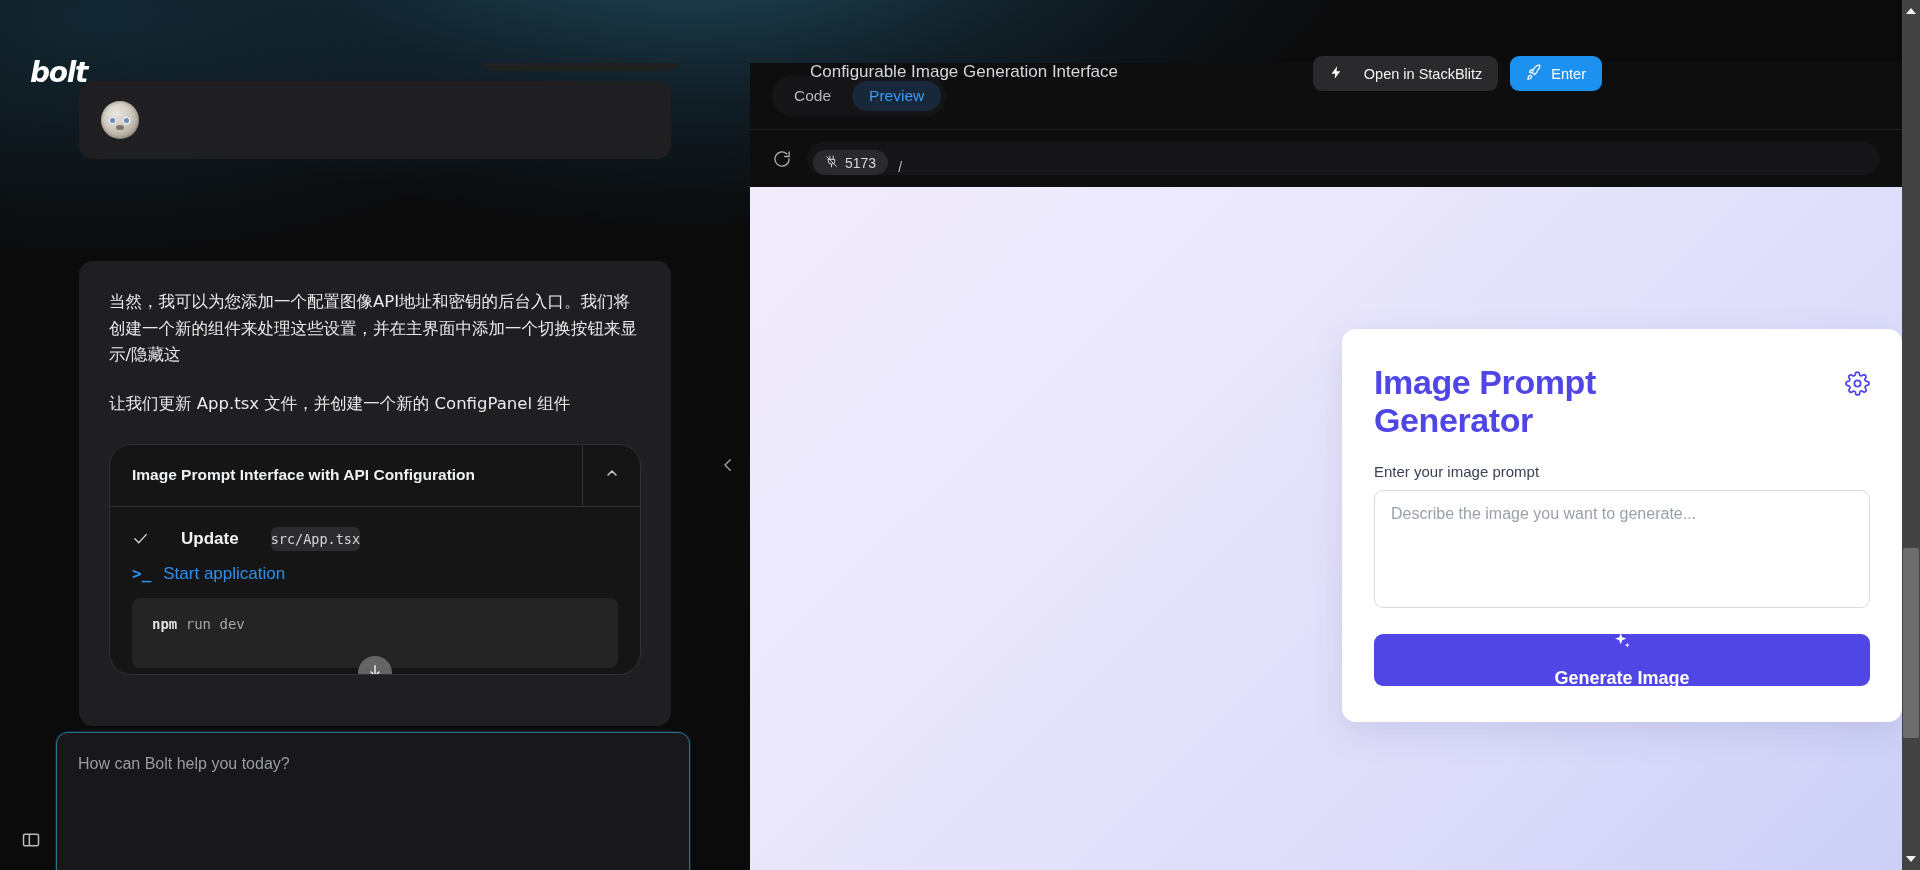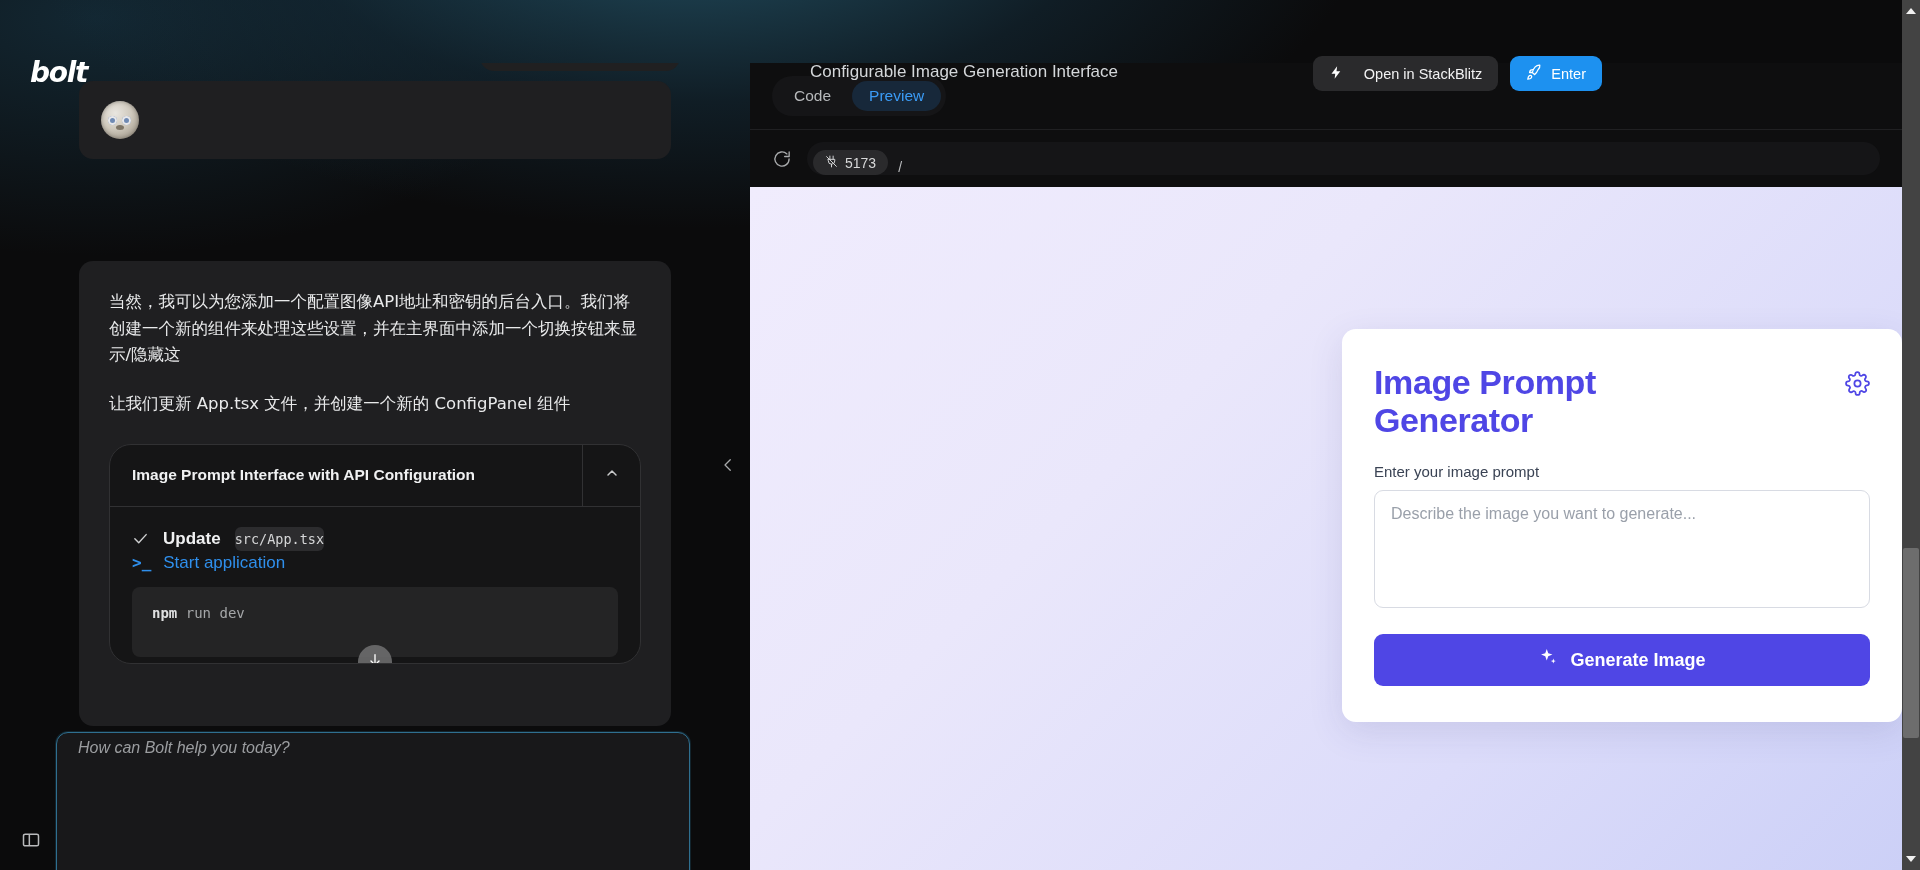--- a/index.html
+++ b/index.html
@@ -127,22 +127,22 @@
     font-size: 15.5px; font-weight: 700; color: #f0f1f2;
     cursor: pointer;
   }
   .artifact-toggle {
     width: 58px; border-left: 1px solid #313133;
     display: flex; align-items: center; justify-content: center;
     cursor: pointer; color: #c9cacb;
   }
   .artifact-body { padding: 20px 22px 6px 22px; }
   .action-row {
-    display: flex; align-items: center; gap: 14px;
-    margin-bottom: 2px;
+    display: flex; align-items: center; gap: 32px;
+    margin-bottom: 13px;
   }
   .action-check { color: #cfd0d1; display: flex; }
   .action-label { font-size: 17px; font-weight: 700; color: #f0f1f2; }
   .file-chip {
     background: #2c2c2e; border-radius: 6px;
     padding: 4px 0;
     font-family: "DejaVu Sans Mono", "Liberation Mono", monospace;
     font-size: 13.5px; color: #d6d7d8;
   }
   .action-row.shell { gap: 12px; margin-bottom: 14px; }
@@ -170,22 +170,22 @@
   #chat-input {
     position: absolute; left: 56px; top: 669px;
     width: 634px; height: 188px;
     background: #18181a;
     border: 1px solid #2f6f90;
     border-radius: 12px;
     box-shadow: 0 0 0 1px rgba(40,110,145,0.25);
     overflow: hidden;
   }
   .chat-placeholder {
-    position: absolute; left: 21px; top: 6px;
-    font-size: 16px; color: #9b9da0; font-style: italic;
+    position: absolute; left: 21px; top: 22px;
+    font-size: 16px; color: #9b9da0;
   }
 
   
   #sidebar-toggle {
     position: absolute; left: 14px; bottom: 11px;
     width: 34px; height: 34px;
     display: flex; align-items: center; justify-content: center;
     color: #b9babc; cursor: pointer; z-index: 50;
   }
 
@@ -275,20 +275,21 @@
   }
   .gen-textarea::placeholder { color: #9aa0aa; }
   .gen-button {
     margin-top: 22px;
     width: 100%; height: 52px;
     background: #4f46e5; border: none; border-radius: 9px;
     color: #ffffff; font-size: 18px; font-weight: 700;
     display: flex; align-items: center; justify-content: center; gap: 11px;
     cursor: pointer;
     font-family: "Liberation Sans", sans-serif;
+    flex-direction: column;
   }
 
   
   #scrollbar {
     position: absolute; right: 0; top: 0;
     width: 18px; height: 870px;
     background: #434343; z-index: 60;
   }
   .sb-arrow {
     width: 18px; height: 18px;

